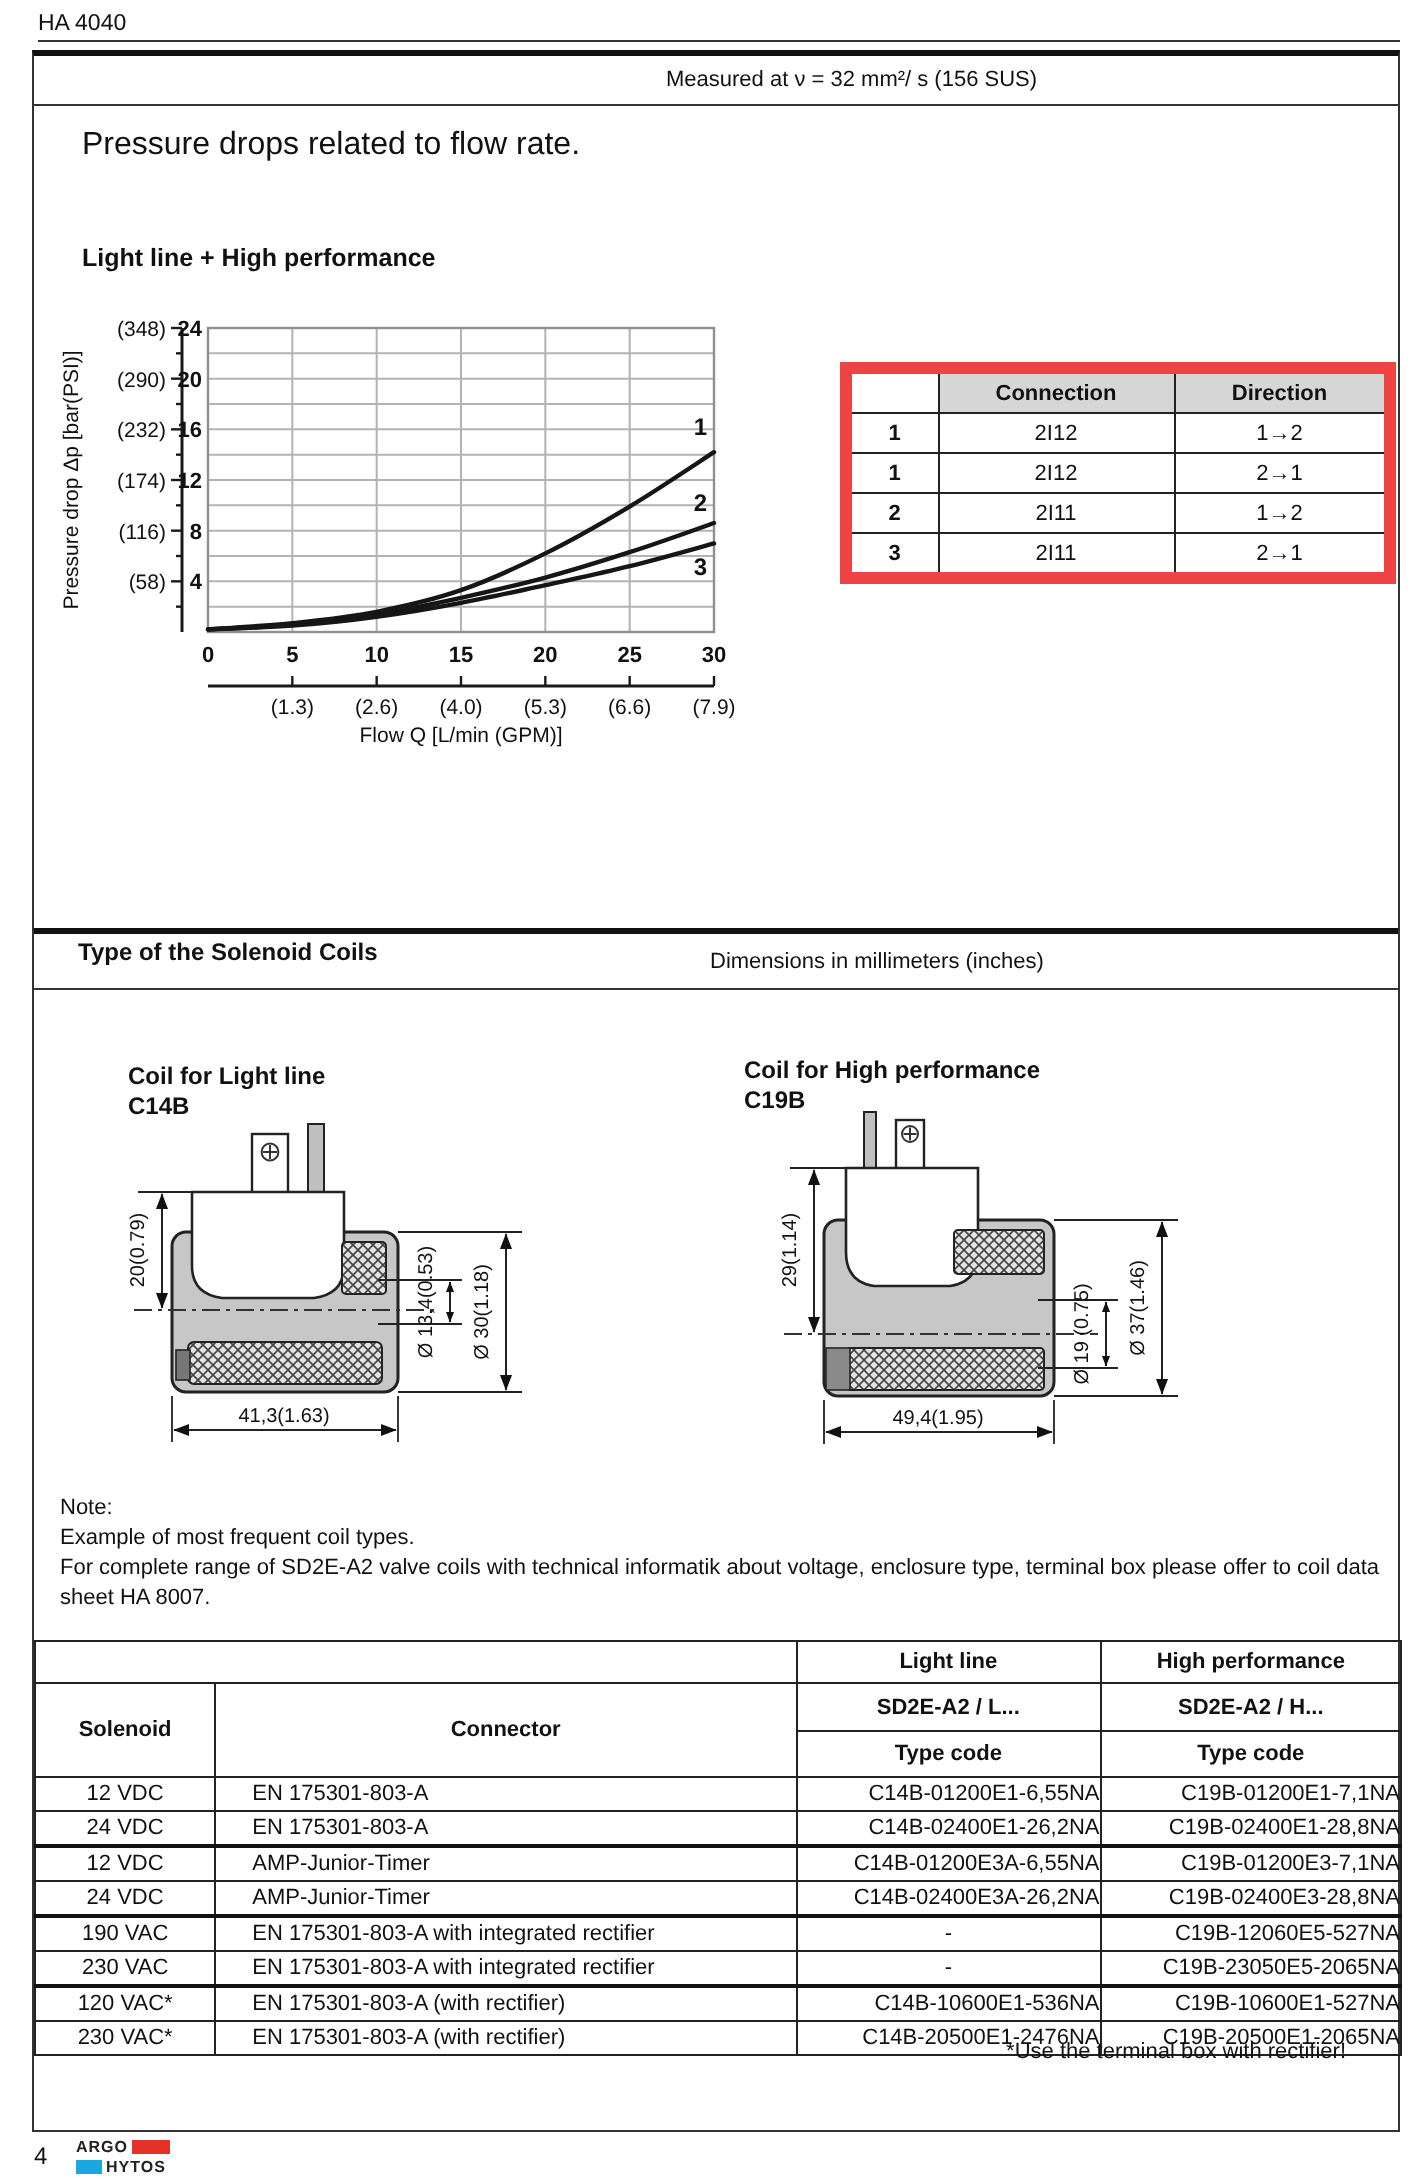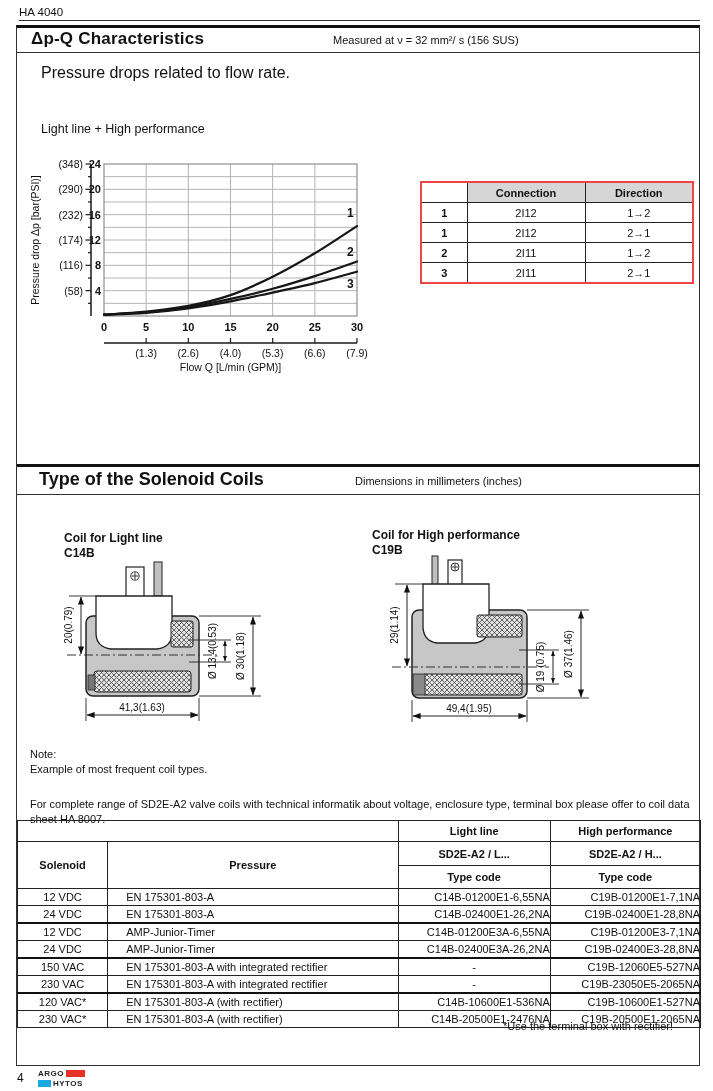--- a/index.html
+++ b/index.html
@@ -6,49 +6,49 @@
   .page{position:relative;width:713px;height:1091px;background:#fff;
         font-family:"Liberation Sans",sans-serif;color:#111;overflow:hidden}
   .doc-ref{position:absolute;left:19px;top:6px;font-size:11.5px}
   .top-rule{position:absolute;left:19px;top:20px;width:681px;border-top:1.5px solid #333;height:0}
   .main-box{position:absolute;left:16px;top:25px;width:684px;height:1041px;box-sizing:border-box;
             border:1.5px solid #333;border-top:3px solid #111}
   .s1-bar{position:absolute;left:0;right:0;top:0;height:24px;border-bottom:1.5px solid #333}
   .sec1-title{position:absolute;left:14px;top:1px;font-size:17px;font-weight:bold;letter-spacing:.2px}
   .measured{position:absolute;left:316px;top:6px;font-size:11px}
   .intro{position:absolute;left:24px;top:36px;font-size:16px}
-  .chart-heading{position:absolute;left:24px;top:94px;font-size:12.5px;font-weight:normal}
+  .chart-heading{position:absolute;left:24px;top:94px;font-size:12.5px;font-weight:bold}
   #pq-chart{position:absolute;left:10px;top:119px}
   
   .ct-num{font-family:"Liberation Sans",sans-serif;font-size:11px;font-weight:bold;fill:#111}
   .ct-psi{font-family:"Liberation Sans",sans-serif;font-size:10.5px;fill:#111}
   .ct-axlabel{font-family:"Liberation Sans",sans-serif;font-size:10.5px;fill:#111}
   .ct-serlabel{font-family:"Liberation Sans",sans-serif;font-size:12px;font-weight:bold;fill:#111}
   
-  .conn-table{position:absolute;left:403px;top:153px;border-collapse:collapse;table-layout:fixed;border:2px solid #ef4444}
+  .conn-table{position:absolute;left:403px;top:153px;border-collapse:collapse;table-layout:fixed;border:6px solid #ef4444}
   .conn-table th,.conn-table td{border:1px solid #222;text-align:center;font-size:11px;height:19px;padding:0}
   .conn-table thead th{background:#d6d6d6;font-weight:bold}
   .conn-table thead th.corner{background:#fff}
   .conn-table td.rowhead{font-weight:bold}
   
   .s2-bar{position:absolute;left:0;right:0;top:436px;height:31px;box-sizing:border-box;
           border-top:3px solid #111;border-bottom:1.5px solid #333}
-  .s2-title{position:absolute;left:22px;top:2px;font-size:18px;font-weight:bold}
+  .s2-title{position:absolute;left:22px;top:2px;font-size:12px;font-weight:bold}
   .s2-sub{position:absolute;left:338px;top:8px;font-size:11px}
   .coil-caption{position:absolute;font-size:12px;font-weight:bold;line-height:15px}
   #coil-c14b{position:absolute;left:22px;top:527px}
   #coil-c19b{position:absolute;left:350px;top:522px}
   .dimtext{font-family:"Liberation Sans",sans-serif;font-size:10px;fill:#111}
   .dimline{stroke:#222;stroke-width:1}
   .extline{stroke:#222;stroke-width:.9}
   .centerline{stroke:#333;stroke-width:1;stroke-dasharray:9 3 2 3}
   
   .note{position:absolute;left:13px;top:719px;width:662px;font-size:11px;line-height:15px}
   .note-title{font-weight:normal}
-  .note-p{margin-top:20px}
+  .note-p{margin-top:0}
   
   .type-table{position:absolute;left:0px;top:792px;width:684px;border-collapse:collapse;
               table-layout:fixed;border:1.5px solid #111}
   .type-table th,.type-table td{border:1px solid #222;font-size:11px;padding:0;text-align:center;height:16px}
   .type-table thead th,.type-table thead td{font-weight:bold}
   .tt-r1 th,.tt-r1 td{height:20px}
   .tt-r2 td{height:23px;font-weight:normal}
   .tt-r3 th{height:22px}
   .tt-sub b{font-weight:bold}
   .type-table tbody td.c-conn{text-align:left;padding-left:18px}
@@ -69,21 +69,20 @@
 <body>
 
 <div class="page">
 
   <div class="doc-ref">HA 4040</div>
   <div class="top-rule"></div>
 
   <div class="main-box">
 
     <div class="s1-bar">
-      <div class="sec1-title">Δp-Q Characteristics</div>
       <div class="measured">Measured at ν = 32 mm²/ s (156 SUS)</div>
     </div>
 
     <div class="intro">Pressure drops related to flow rate.</div>
 
     <div class="chart-heading">Light line + High performance</div>
 
     <svg id="pq-chart" width="350" height="235" viewBox="0 0 350 235">
         <g>
           <line x1="77" y1="156.33333333333334" x2="330" y2="156.33333333333334" stroke="#b3b3b3" stroke-width="1"></line>
@@ -322,21 +321,21 @@
           <col style="width:150px">
         </colgroup>
       <thead>
         <tr class="tt-r1">
           <td colspan="2"></td>
           <th>Light line</th>
           <th>High performance</th>
         </tr>
         <tr class="tt-r2">
           <th rowspan="2">Solenoid</th>
-          <th rowspan="2">Pressure</th>
+          <th rowspan="2">Connector</th>
           <td class="tt-sub"><span>SD2E-A2 / </span><b>L...</b></td>
           <td class="tt-sub"><span>SD2E-A2 / </span><b>H...</b></td>
         </tr>
         <tr class="tt-r3">
           <th>Type code</th>
           <th>Type code</th>
         </tr>
       </thead>
       <tbody>
           <tr>
@@ -357,21 +356,21 @@
             <td class="c-light">C14B-01200E3A-6,55NA</td>
             <td class="c-high">C19B-01200E3-7,1NA</td>
           </tr>
           <tr>
             <td class="c-sol">24 VDC</td>
             <td class="c-conn">AMP-Junior-Timer</td>
             <td class="c-light">C14B-02400E3A-26,2NA</td>
             <td class="c-high">C19B-02400E3-28,8NA</td>
           </tr>
           <tr class="group-top">
-            <td class="c-sol">150 VAC</td>
+            <td class="c-sol">190 VAC</td>
             <td class="c-conn">EN 175301-803-A with integrated rectifier</td>
             <td class="c-light dash">-</td>
             <td class="c-high">C19B-12060E5-527NA</td>
           </tr>
           <tr>
             <td class="c-sol">230 VAC</td>
             <td class="c-conn">EN 175301-803-A with integrated rectifier</td>
             <td class="c-light dash">-</td>
             <td class="c-high">C19B-23050E5-2065NA</td>
           </tr>

